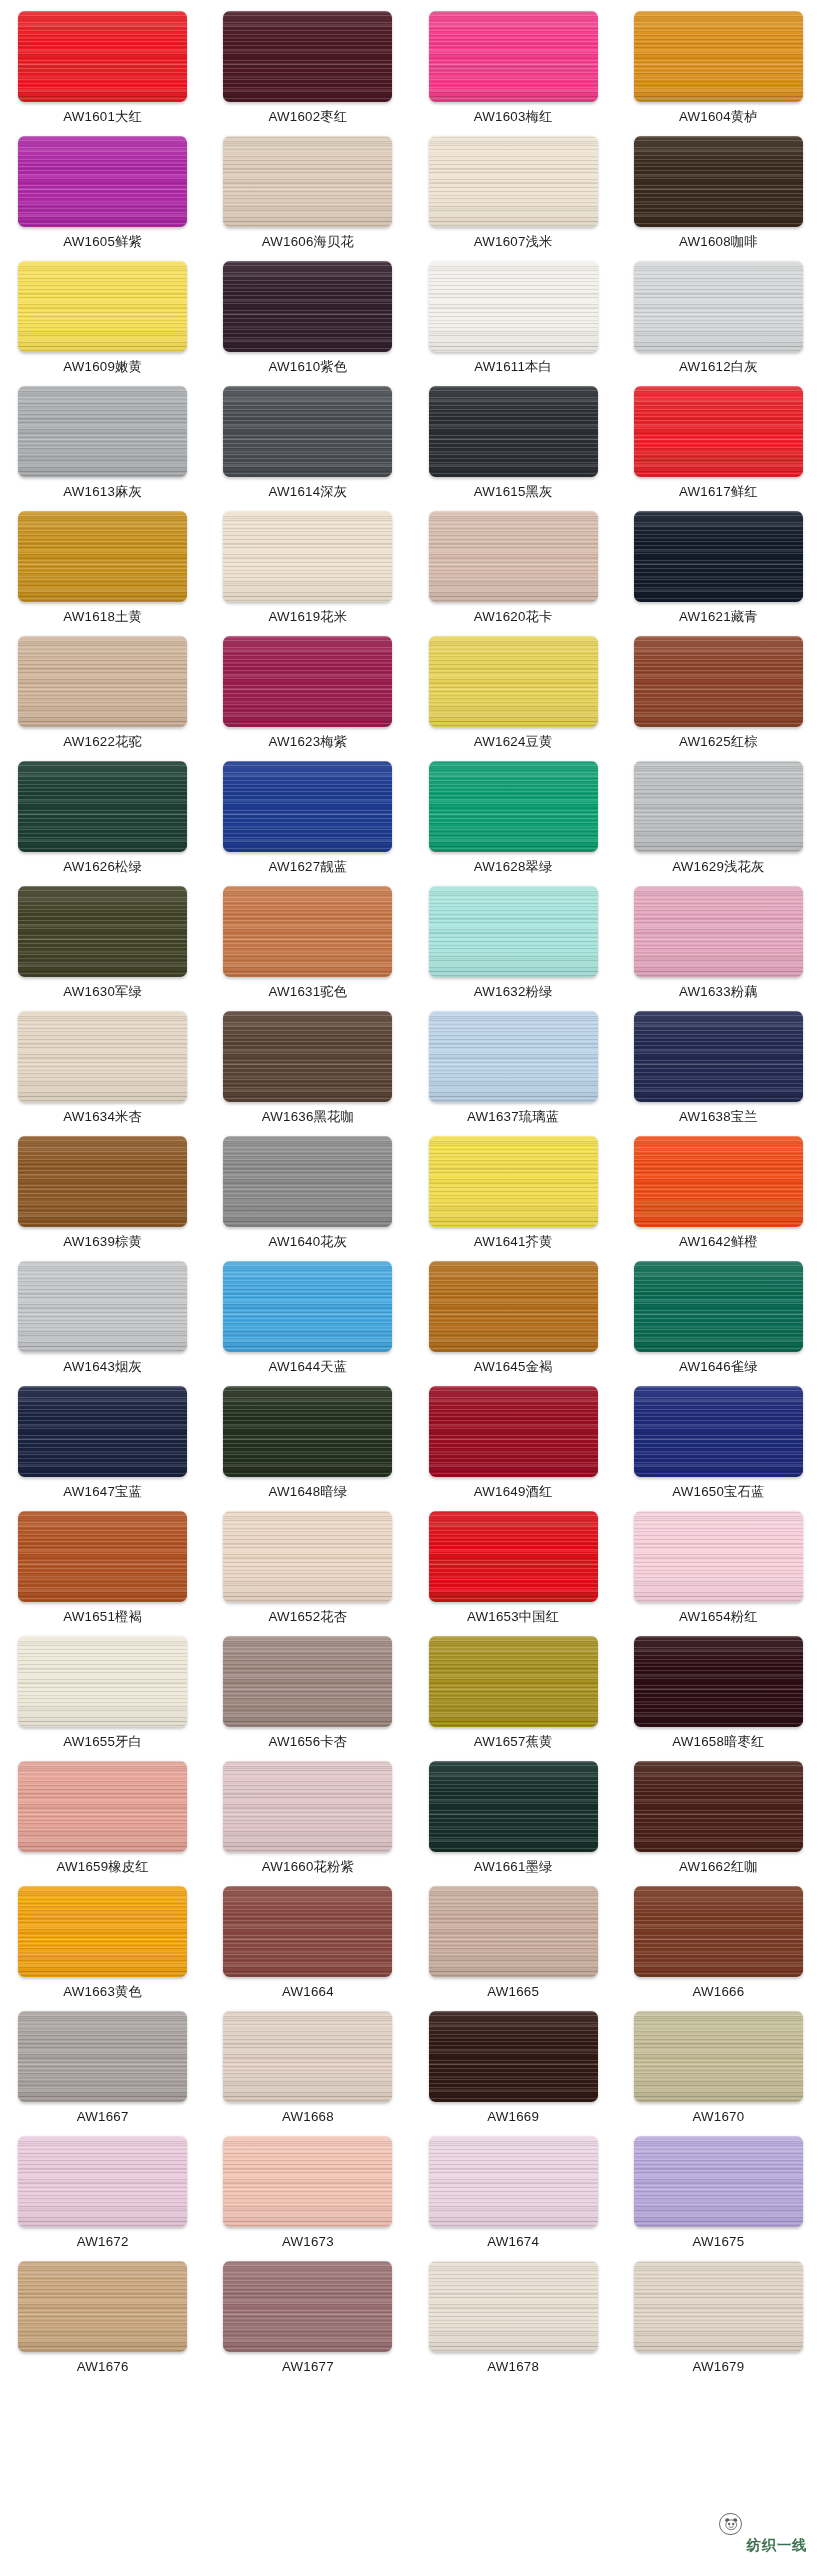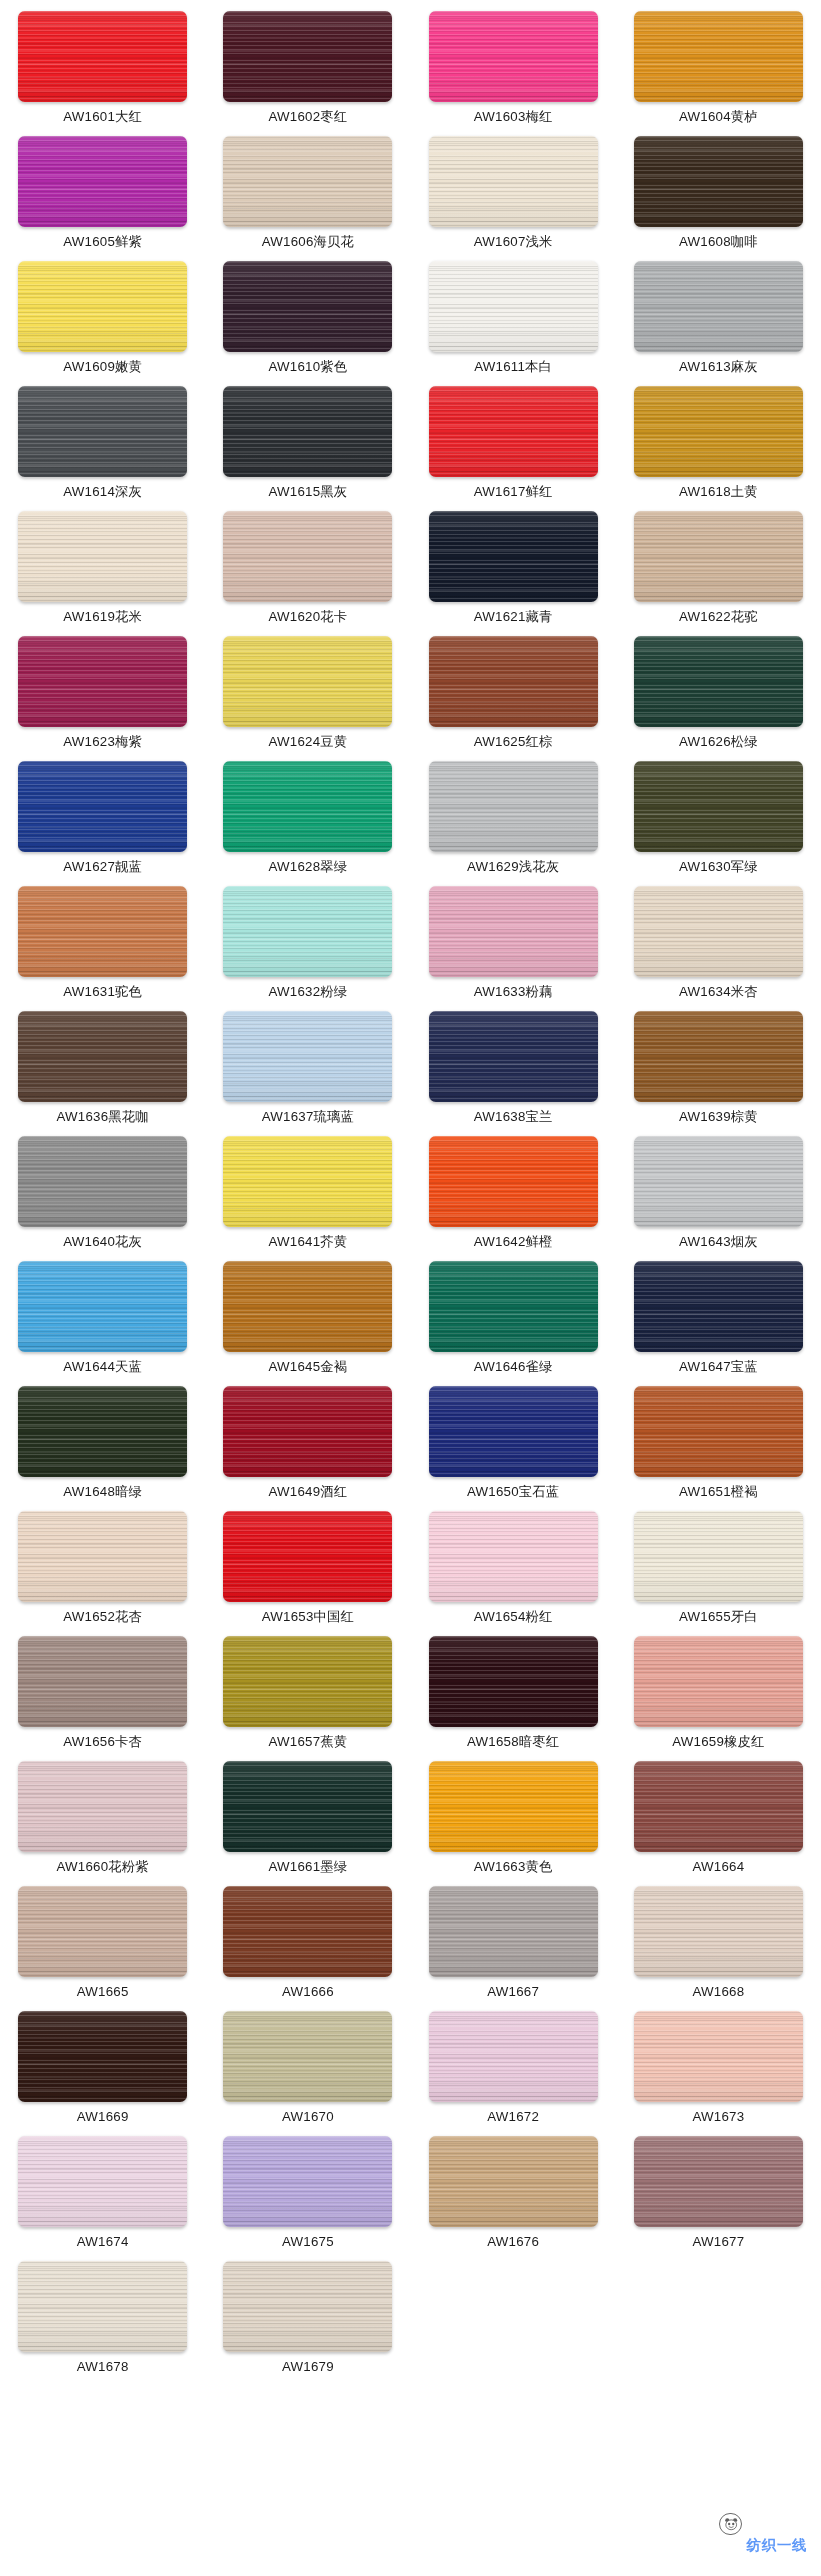--- a/index.html
+++ b/index.html
@@ -96,21 +96,21 @@
     align-items:center;
     gap:4.6px;
     opacity:0.82;
   }
   #watermark .wm-logo{
     width:20.5px;height:20.5px;border-radius:50%;
     background:#ffffff;border:1.1px solid #4a4a4a;
     display:flex;align-items:center;justify-content:center;
   }
   #watermark .wm-text{
-    font-size:14.4px;color:#3b82f6;font-weight:700;letter-spacing:0.8px;
+    font-size:14.4px;color:#14532d;font-weight:700;letter-spacing:0.8px;
     font-family:"DejaVu Sans","Liberation Sans",sans-serif;
     margin-top:43px;
   }
 </style>
 </head>
 <body>
 
 <div id="sheet">
 
   <div class="grid" id="swatch-grid">
@@ -152,20 +152,24 @@
       </div>
       <div class="cell">
         <div class="swatch" style="background-color: rgb(51, 32, 46);"></div>
         <div class="caption">AW1610紫色</div>
       </div>
       <div class="cell">
         <div class="swatch" style="background-color: rgb(242, 240, 235);"></div>
         <div class="caption">AW1611本白</div>
       </div>
       <div class="cell">
+        <div class="swatch" style="background-color: rgb(213, 215, 216);"></div>
+        <div class="caption">AW1612白灰</div>
+      </div>
+      <div class="cell">
         <div class="swatch" style="background-color: rgb(171, 174, 176);"></div>
         <div class="caption">AW1613麻灰</div>
       </div>
       <div class="cell">
         <div class="swatch" style="background-color: rgb(74, 78, 82);"></div>
         <div class="caption">AW1614深灰</div>
       </div>
       <div class="cell">
         <div class="swatch" style="background-color: rgb(43, 47, 51);"></div>
         <div class="caption">AW1615黑灰</div>
@@ -338,20 +342,24 @@
         <div class="swatch" style="background-color: rgb(229, 161, 149);"></div>
         <div class="caption">AW1659橡皮红</div>
       </div>
       <div class="cell">
         <div class="swatch" style="background-color: rgb(223, 196, 199);"></div>
         <div class="caption">AW1660花粉紫</div>
       </div>
       <div class="cell">
         <div class="swatch" style="background-color: rgb(22, 48, 42);"></div>
         <div class="caption">AW1661墨绿</div>
+      </div>
+      <div class="cell">
+        <div class="swatch" style="background-color: rgb(74, 33, 26);"></div>
+        <div class="caption">AW1662红咖</div>
       </div>
       <div class="cell">
         <div class="swatch" style="background-color: rgb(242, 163, 16);"></div>
         <div class="caption">AW1663黄色</div>
       </div>
       <div class="cell">
         <div class="swatch" style="background-color: rgb(138, 74, 67);"></div>
         <div class="caption">AW1664</div>
       </div>
       <div class="cell">

